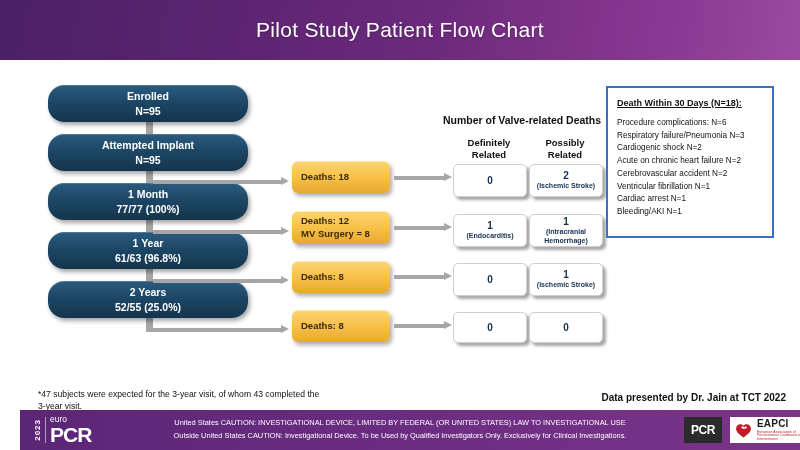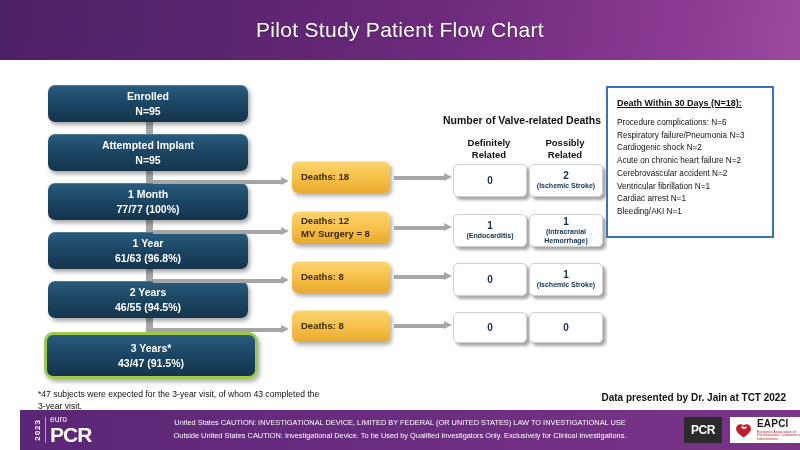--- a/index.html
+++ b/index.html
@@ -25,21 +25,21 @@
 
   
   .pop-title{
     position:absolute;left:56px;top:63px;width:220px;text-align:center;
     font-size:11.5px;font-weight:bold;color:#1a1a1a;
   }
 
   
   .flow-box{
     position:absolute;left:48px;width:200px;height:37px;
-    border-radius:7px;
+    border-radius:16px;
     background:linear-gradient(180deg,#2a5c7f 0%,#1d4766 45%,#14344c 100%);
     box-shadow:2px 3px 4px rgba(0,0,0,.35), inset 0 1px 0 rgba(255,255,255,.18);
     color:#ffffff;display:flex;flex-direction:column;align-items:center;justify-content:center;
     font-size:10.5px;font-weight:bold;line-height:1.35;
   }
   .flow-box.highlight{
     left:44px;width:208px;height:41px;
     border:3px solid #9ec94a;border-radius:9px;
     background:linear-gradient(180deg,#2a5c7f 0%,#1d4766 45%,#14344c 100%);
     box-shadow:2px 3px 4px rgba(0,0,0,.3);
@@ -175,25 +175,21 @@
   <div class="flow-box" style="top:183px;">
     <div>1 Month</div>
     <div>77/77 (100%)</div>
   </div>
   <div class="flow-box" style="top:232px;">
     <div>1 Year</div>
     <div>61/63 (96.8%)</div>
   </div>
   <div class="flow-box" style="top:281px;">
     <div>2 Years</div>
-    <div>46/55 (94.5%)</div>
-  </div>
-  <div class="flow-box highlight" style="top:332px;">
-    <div>3 Years*</div>
-    <div>43/47 (91.5%)</div>
+    <div>52/55 (25.0%)</div>
   </div>
 
   <div class="arrow" style="left:153px;top:177px;width:136px;">
     <div class="shaft" style="width:128px;"></div>
       <div class="head" style="left:128px;"></div>
   </div>
   <div class="arrow" style="left:153px;top:227px;width:136px;">
     <div class="shaft" style="width:128px;"></div>
       <div class="head" style="left:128px;"></div>
   </div>

